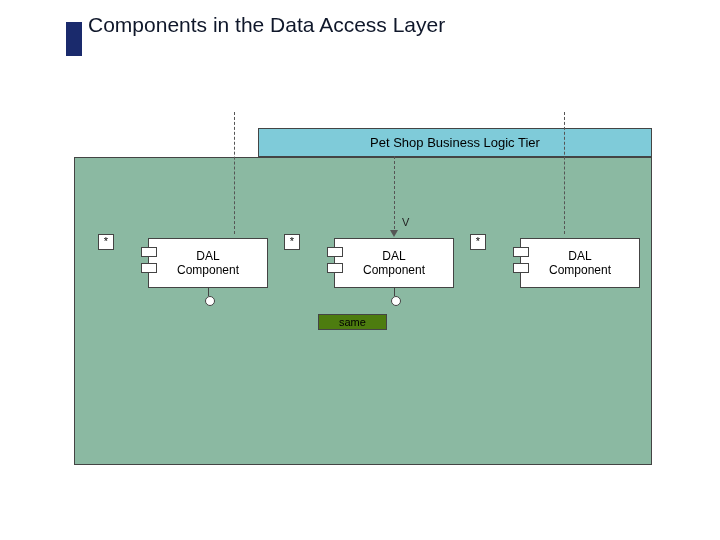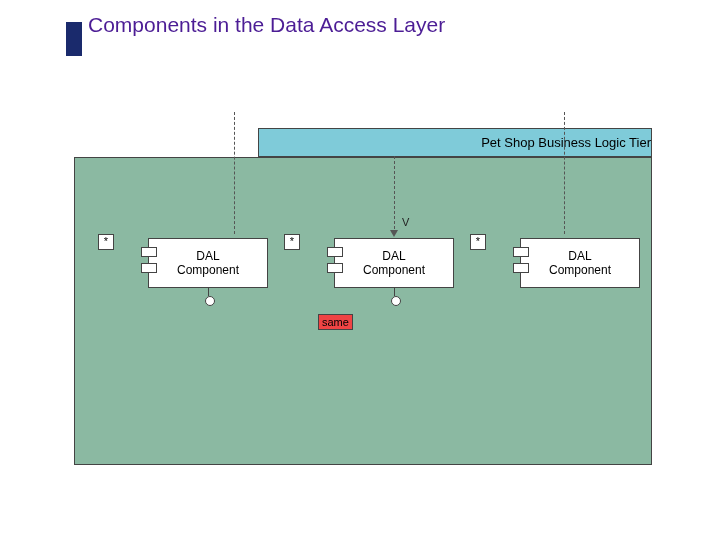--- a/index.html
+++ b/index.html
@@ -20,39 +20,39 @@
   .tbar {
     position: absolute;
     left: 66px;
     top: 22px;
     width: 16px;
     height: 34px;
     background: #1a2a6c;
   }
   .title-line {
     font-size: 21px;
-    color: #4c1d95;
+    color: #0f172a;
     line-height: 1.25;
   }
   .diagram {
     position: absolute;
     left: 74px;
     top: 128px;
     width: 576px;
     height: 335px;
   }
   .tophdr {
     position: absolute;
     left: 184px;
     top: 0;
     width: 392px;
     height: 27px;
     background: #7fcbd9;
     border: 1px solid #444;
-    text-align: right;
+    text-align: center;
     font-size: 13px;
     line-height: 27px;
   }
   .dal-box {
     position: absolute;
     left: 0;
     top: 29px;
     width: 576px;
     height: 306px;
     background: #8bb9a2;
@@ -132,23 +132,23 @@
   }
   .vlabel {
     position: absolute;
     font-size: 11px;
     color: #222;
     background: transparent;
   }
   .same {
     position: absolute;
     font-size: 11px;
-    background: #ef4444;
+    background: #4d7c0f;
     border: 1px solid #444;
-    padding: 1px 3px;
+    padding: 1px 20px;
   }
 </style>
 </head>
 <body>
 
 <div class="tbar"></div>
 <div class="title-area">
   <div class="title-line">Components in the Data Access Layer</div>
 </div>
 

